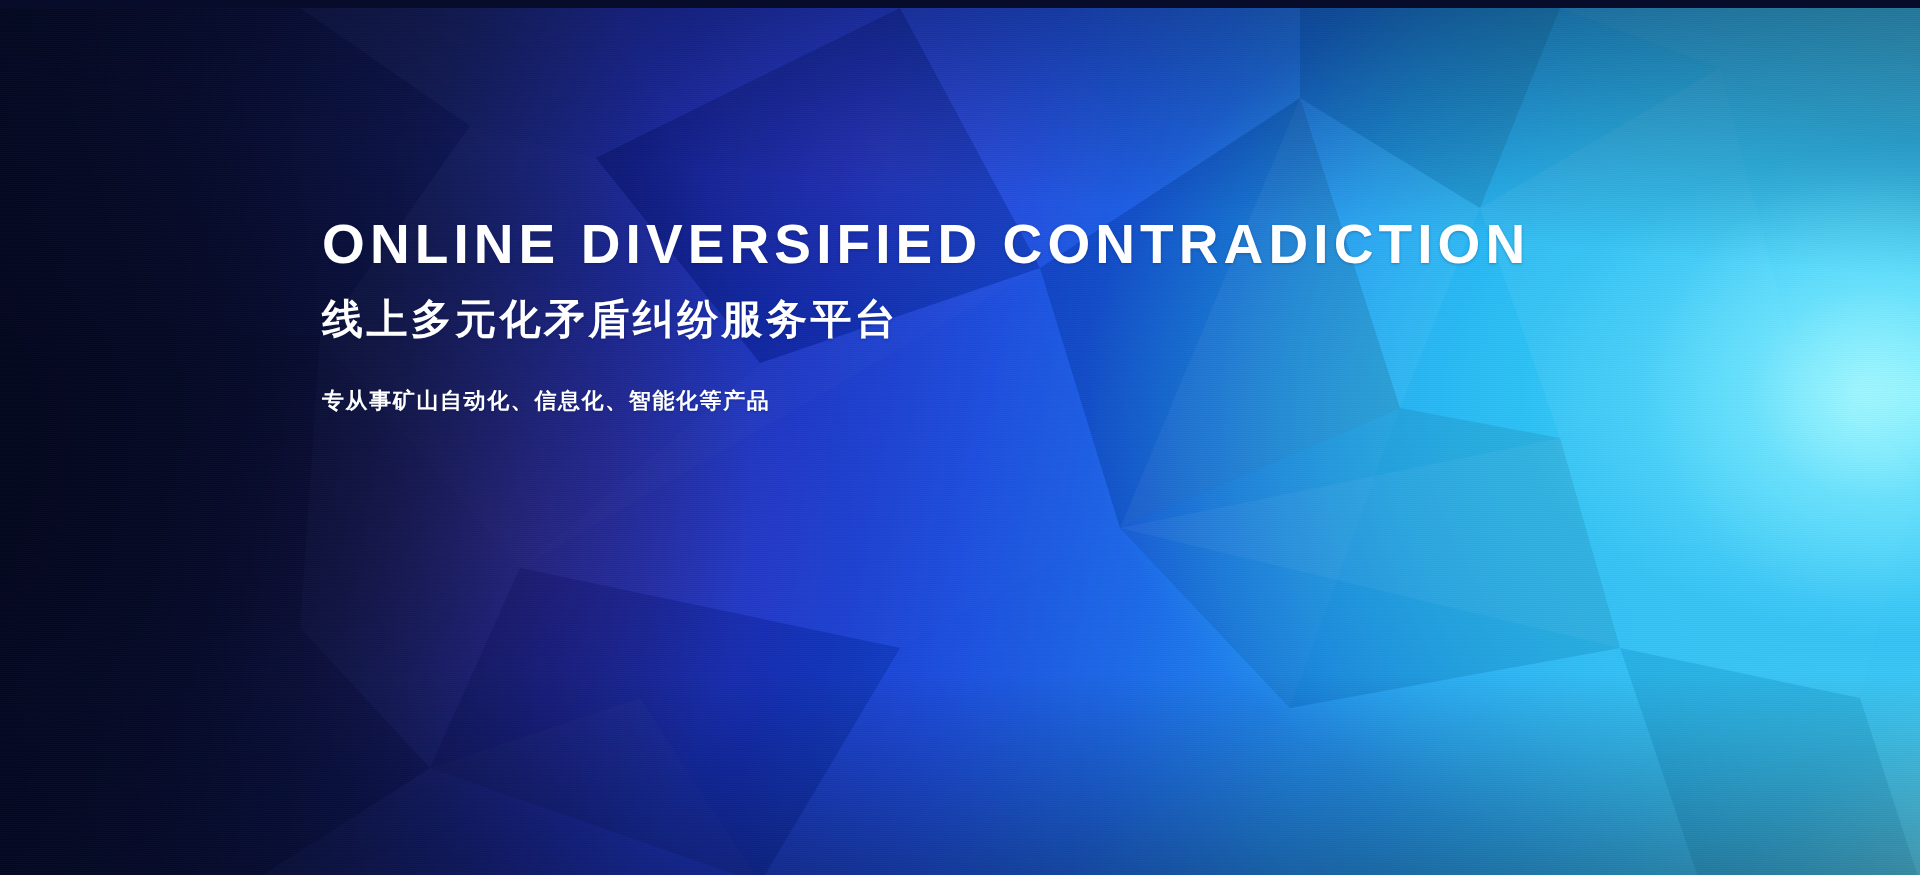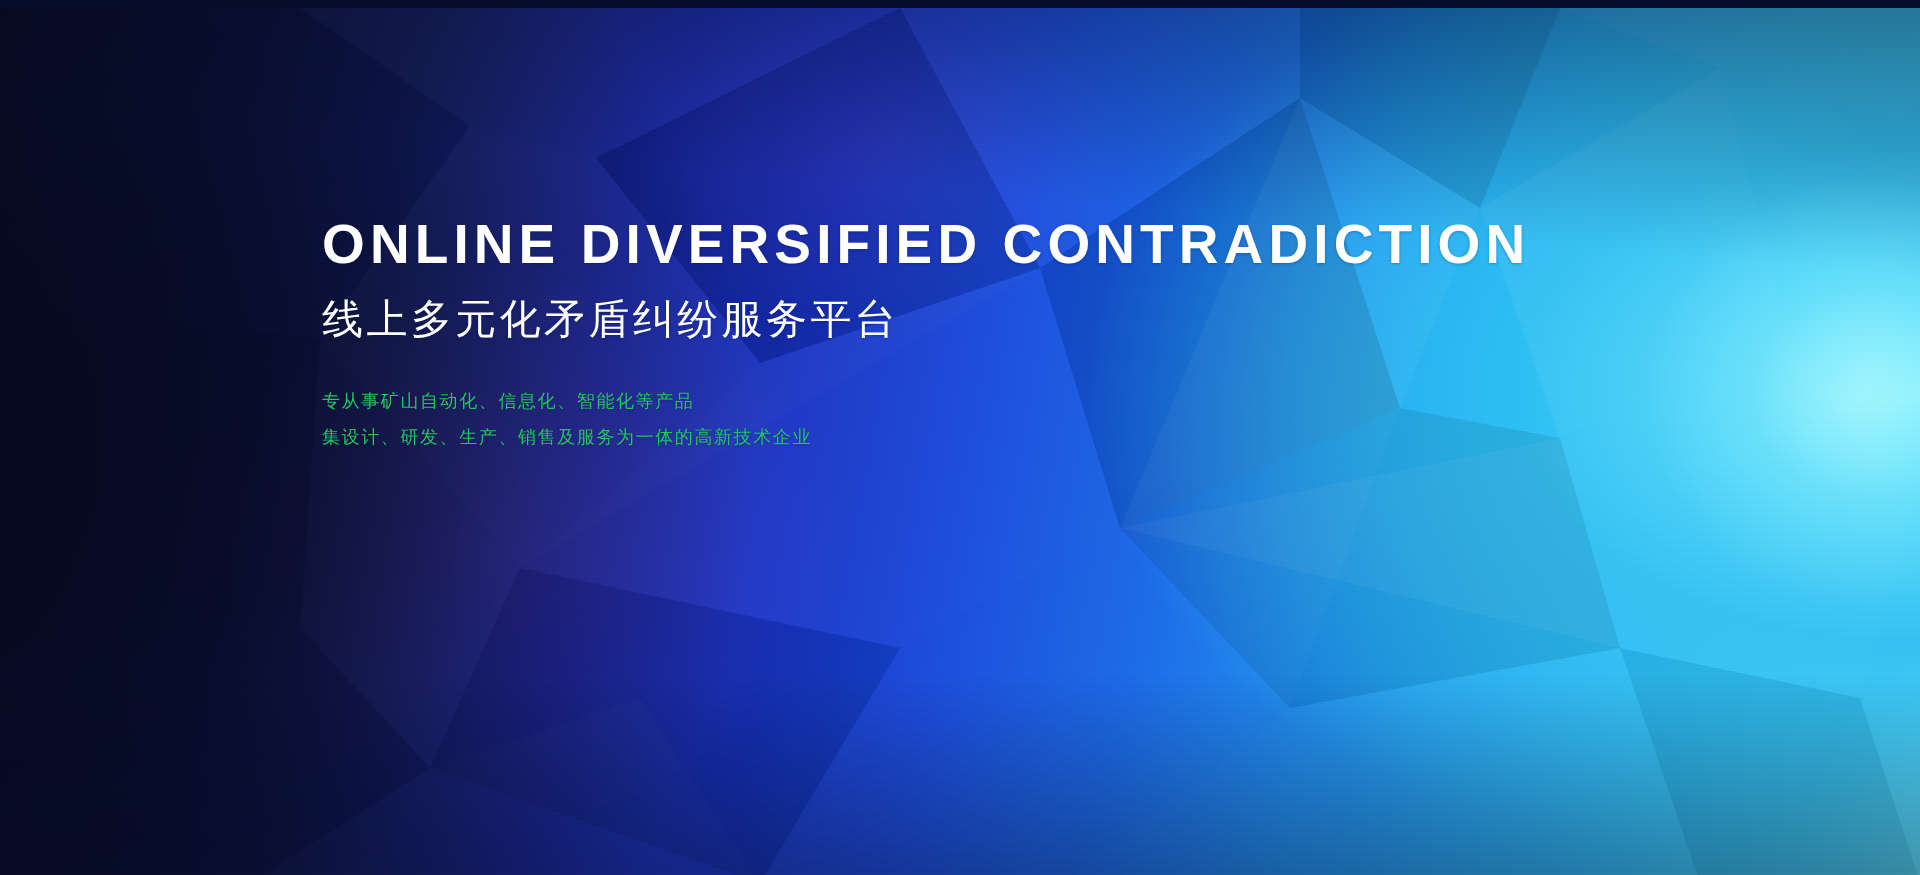--- a/index.html
+++ b/index.html
@@ -98,35 +98,35 @@
     white-space:nowrap;
     text-shadow:0 1px 3px rgba(0,20,70,0.28);
   }
   .headline .hl-line { display:block; }
 
   .subtitle {
     margin-top:20px;
     color:#ffffff;
     font-size:41px;
     line-height:50px;
-    font-weight:400;
+    font-weight:700;
     letter-spacing:3.4px;
     white-space:nowrap;
     text-shadow:0 1px 3px rgba(0,20,70,0.25);
   }
 
   .desc {
     margin-top:39px;
   }
   .desc .desc-line {
     display:block;
-    color:#22c55e;
-    font-size:18px;
+    color:#ffffff;
+    font-size:22px;
     line-height:36px;
-    font-weight:400;
+    font-weight:700;
     letter-spacing:1.6px;
     white-space:nowrap;
     text-shadow:0 1px 2px rgba(0,20,70,0.30);
   }
 </style>
 </head>
 <body>
 
 <div class="banner">
 
@@ -188,18 +188,17 @@
   <div class="content">
 
     <h1 class="headline">
       <span class="hl-line">ONLINE DIVERSIFIED CONTRADICTION</span>
     </h1>
 
     <h2 class="subtitle">线上多元化矛盾纠纷服务平台</h2>
 
     <div class="desc">
       <span class="desc-line">专从事矿山自动化、信息化、智能化等产品</span>
-      <span class="desc-line">集设计、研发、生产、销售及服务为一体的高新技术企业</span>
     </div>
 
   </div>
 
 </div>
 
 </body></html>

